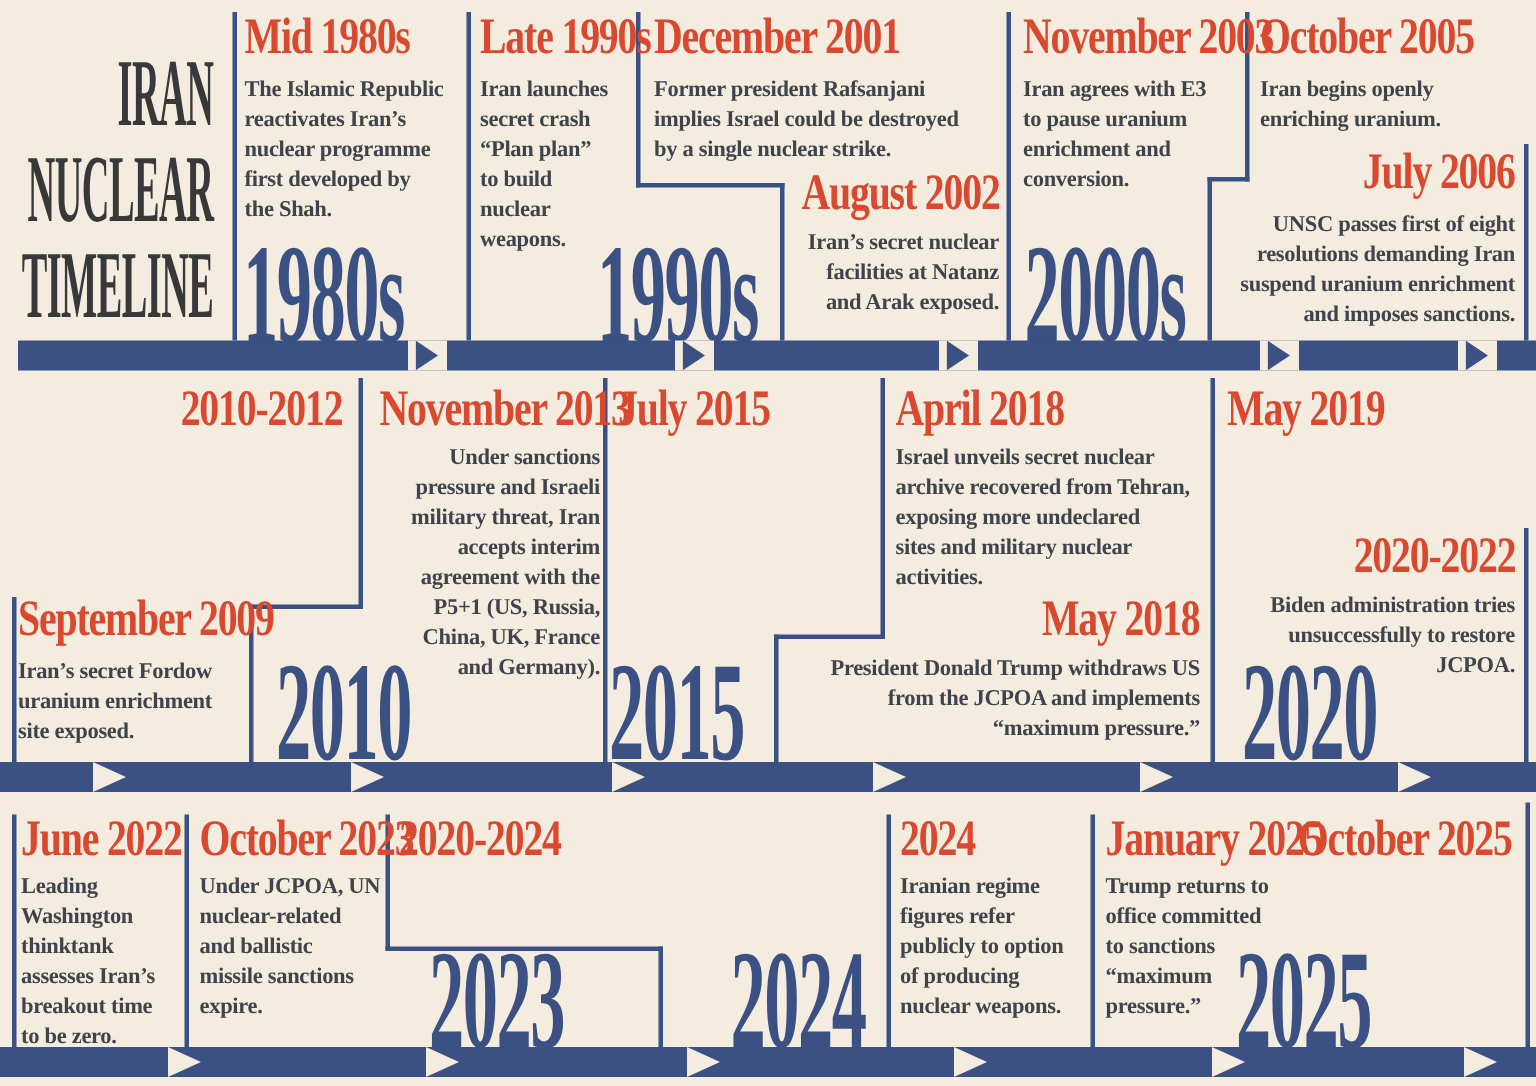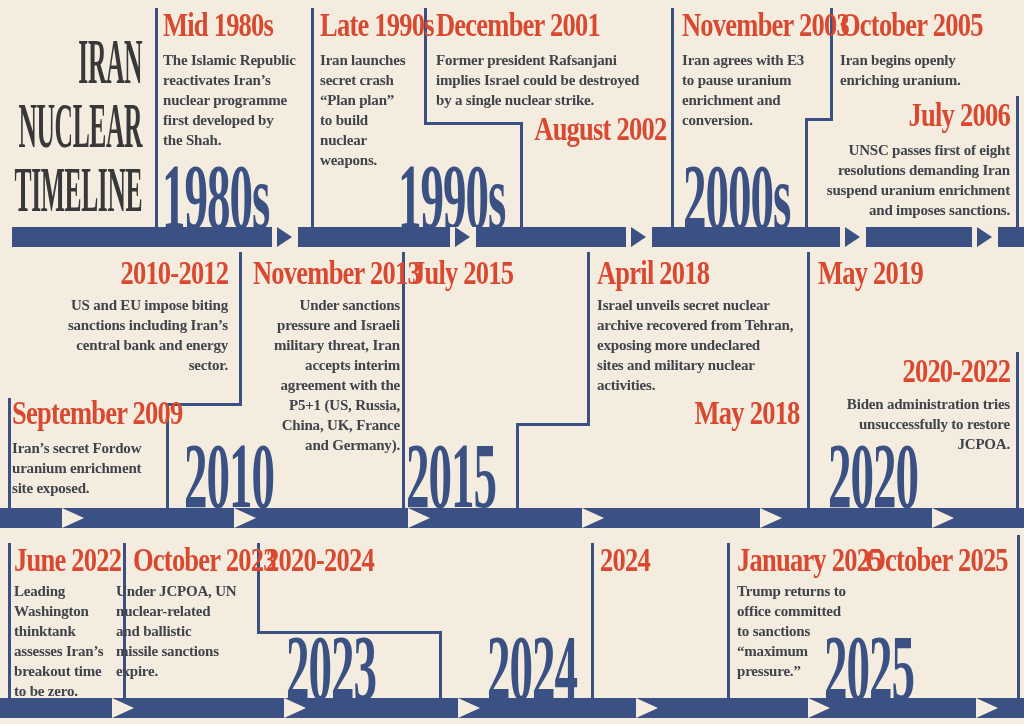--- a/index.html
+++ b/index.html
@@ -65,20 +65,23 @@
 to build
 nuclear
 weapons.</div>
 
   <div class="hd al" style="left:436px;top:8px">December 2001</div>
   <div class="bd" style="left:436px;top:50px">Former president Rafsanjani
 implies Israel could be destroyed
 by a single nuclear strike.</div>
 
   <div class="hd ar" style="right:358px;top:112px">August 2002</div>
+  <div class="bd ar" style="right:358px;top:152px">Iran’s secret nuclear
+facilities at Natanz
+and Arak exposed.</div>
 
   <div class="hd al" style="left:682px;top:8px">November 2003</div>
   <div class="bd" style="left:682px;top:50px">Iran agrees with E3
 to pause uranium
 enrichment and
 conversion.</div>
 
   <div class="hd al" style="left:840px;top:8px">October 2005</div>
   <div class="bd" style="left:840px;top:50px">Iran begins openly
 enriching uranium.</div>
@@ -115,24 +118,20 @@
   <div class="hl" style="left:166px;top:403px;width:76px"></div>
   <div class="vl" style="left:166px;top:403px;height:105px"></div>
   <div class="vl" style="left:402px;top:252px;height:256px"></div>
   <div class="vl" style="left:587px;top:252px;height:174px"></div>
   <div class="hl" style="left:516px;top:423px;width:74px"></div>
   <div class="vl" style="left:516px;top:423px;height:85px"></div>
   <div class="vl" style="left:807px;top:252px;height:256px"></div>
   <div class="vl" style="left:1016px;top:352px;height:156px"></div>
 
   <div class="hd ar" style="right:796px;top:256px">2010-2012</div>
-  <div class="bd ar" style="right:796px;top:295px">US and EU impose biting
-sanctions including Iran’s
-central bank and energy
-sector.</div>
 
   <div class="hd al" style="left:12px;top:396px">September 2009</div>
   <div class="bd" style="left:12px;top:438px">Iran’s secret Fordow
 uranium enrichment
 site exposed.</div>
 
   <div class="hd al" style="left:253px;top:256px">November 2013</div>
   <div class="bd ar" style="right:624px;top:295px">Under sanctions
 pressure and Israeli
 military threat, Iran
@@ -145,20 +144,23 @@
   <div class="hd al" style="left:412px;top:256px">July 2015</div>
 
   <div class="hd al" style="left:597px;top:256px">April 2018</div>
   <div class="bd" style="left:597px;top:295px">Israel unveils secret nuclear
 archive recovered from Tehran,
 exposing more undeclared
 sites and military nuclear
 activities.</div>
 
   <div class="hd ar" style="right:224px;top:396px">May 2018</div>
+  <div class="bd ar" style="right:224px;top:436px">President Donald Trump withdraws US
+from the JCPOA and implements
+“maximum pressure.”</div>
 
   <div class="hd al" style="left:818px;top:256px">May 2019</div>
 
   <div class="hd ar" style="right:14px;top:354px">2020-2022</div>
   <div class="bd ar" style="right:14px;top:394px">Biden administration tries
 unsuccessfully to restore
 JCPOA.</div>
 
   <div class="num" style="left:184px;top:428px">2010</div>
   <div class="num" style="left:406px;top:428px">2015</div>
@@ -183,29 +185,34 @@
 
   <div class="hd al" style="left:14px;top:543px">June 2022</div>
   <div class="bd" style="left:14px;top:581px">Leading
 Washington
 thinktank
 assesses Iran’s
 breakout time
 to be zero.</div>
 
   <div class="hd al" style="left:133px;top:543px">October 2023</div>
-  <div class="bd" style="left:116px;top:581px">Under JCPOA, UN
+  <div class="bd" style="left:133px;top:581px">Under JCPOA, UN
 nuclear-related
 and ballistic
 missile sanctions
 expire.</div>
 
   <div class="hd al" style="left:266px;top:543px">2020-2024</div>
 
   <div class="hd al" style="left:600px;top:543px">2024</div>
+  <div class="bd" style="left:600px;top:581px">Iranian regime
+figures refer
+publicly to option
+of producing
+nuclear weapons.</div>
 
   <div class="hd al" style="left:737px;top:543px">January 2025</div>
   <div class="bd" style="left:737px;top:581px">Trump returns to
 office committed
 to sanctions
 “maximum
 pressure.”</div>
 
   <div class="hd ar" style="right:16px;top:543px">October 2025</div>
 

